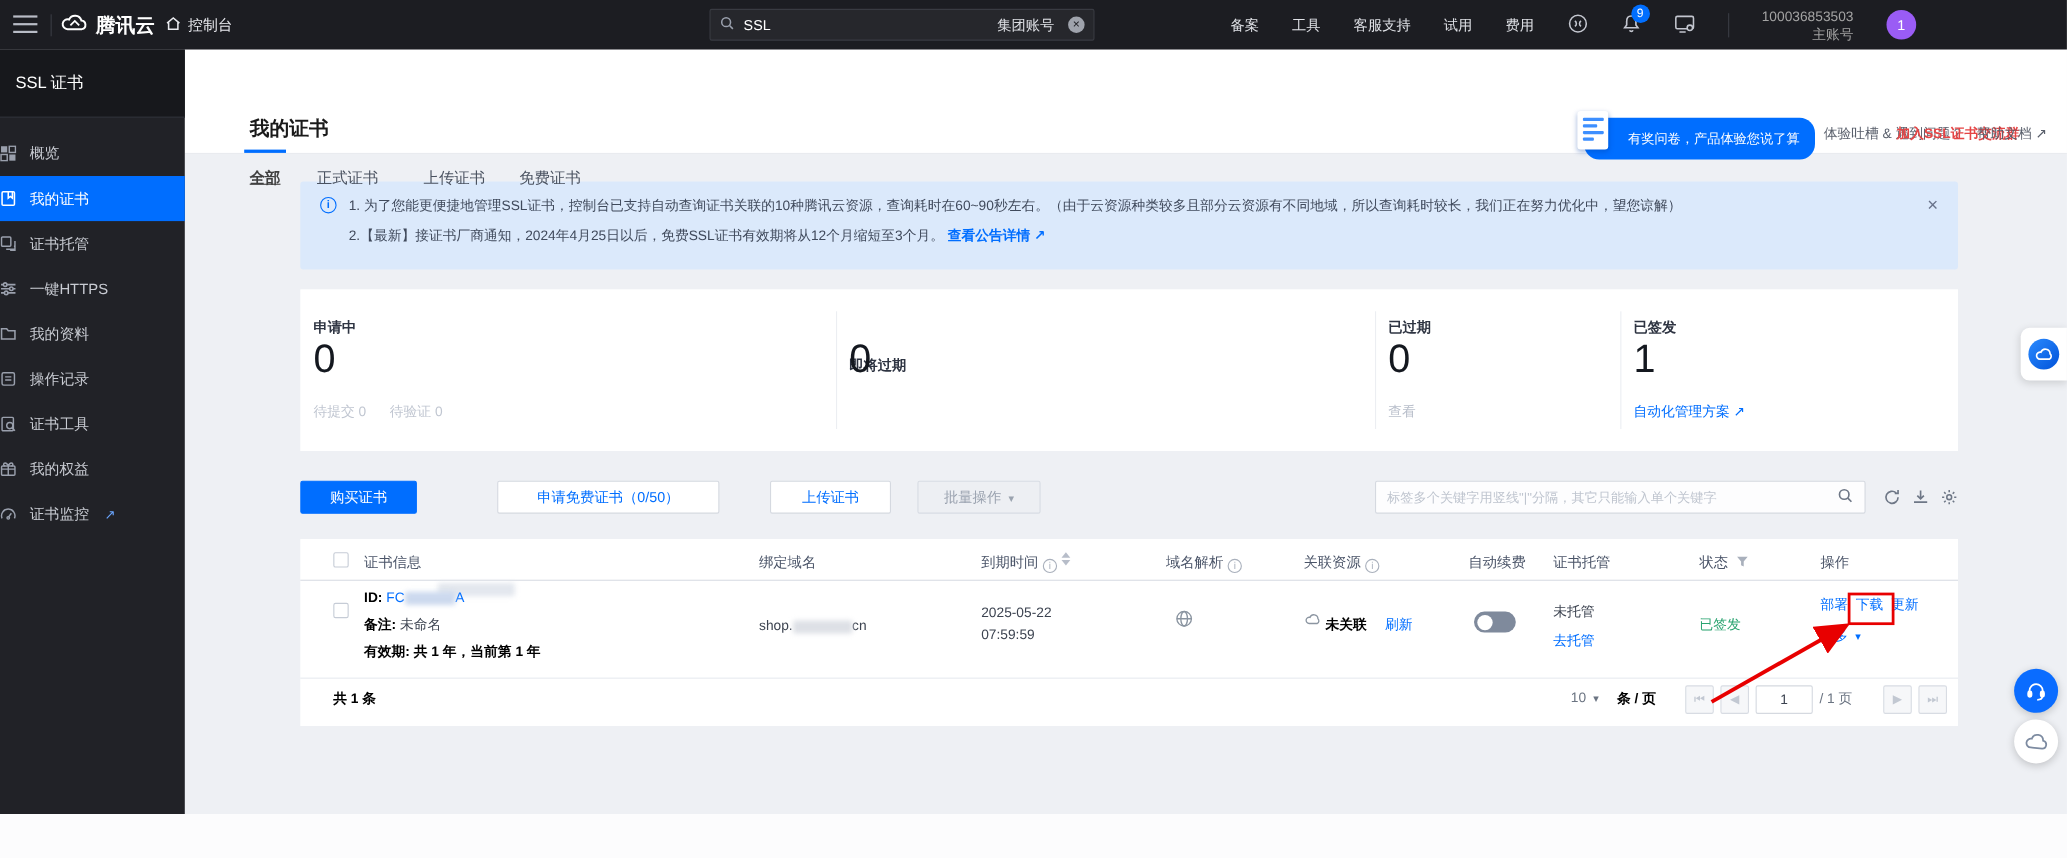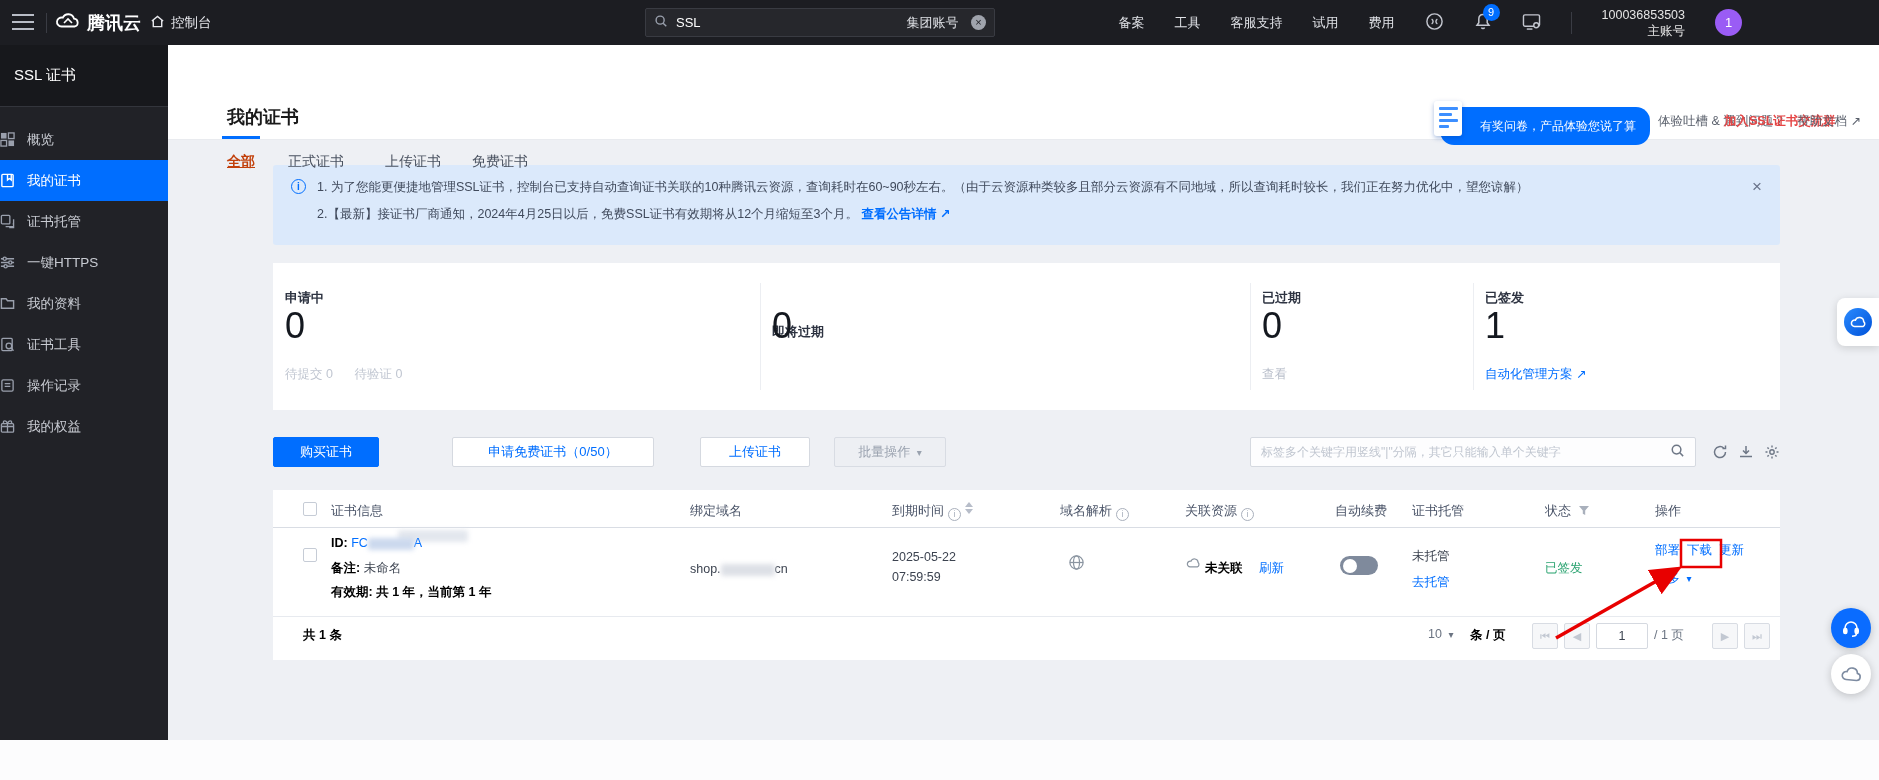--- a/index.html
+++ b/index.html
@@ -15,39 +15,39 @@
   .tb-divider { position:absolute; width:1px; height:20px; background:#3a3c44; top:13px; }
   .brand { position:absolute; left:55px; top:0; height:45px; display:flex; align-items:center; gap:8px; color:#fff; font-size:18px; font-weight:bold; }
   .console { position:absolute; left:150px; top:0; height:45px; display:flex; align-items:center; gap:6px; color:#e8e9ee; font-size:13.5px; cursor:pointer; }
   .tb-search { position:absolute; left:645px; top:8px; width:350px; height:29px; background:#26272c; border:1px solid #393b42; border-radius:2px; display:flex; align-items:center; padding:0 8px; gap:8px; }
   .tb-search input { background:transparent; border:none; outline:none; color:#fff; font-size:13px; width:250px; font-family:inherit; }
   .tb-clear { margin-left:auto; width:15px; height:15px; border-radius:50%; background:#9fa3ac; color:#1c1d22; font-size:11px; line-height:15px; text-align:center; cursor:pointer; }
   .tb-right { position:absolute; right:137px; top:0; height:45px; display:flex; align-items:center; gap:30px; font-size:13px; }
   .tb-item { cursor:pointer; white-space:nowrap; }
   .bell-wrap { position:relative; cursor:pointer; }
   .badge { position:absolute; top:-8px; left:9px; min-width:17px; height:17px; border-radius:9px; background:#006eff; color:#fff; font-size:11px; line-height:17px; text-align:center; padding:0 3px; }
-  .account { text-align:right; line-height:16px; font-size:12.5px; color:#e5e5e5; }
+  .account { text-align:right; line-height:16px; font-size:12.5px; color:#a3a3a3; }
   .avatar { width:27px; height:27px; border-radius:50%; background:#9a5cf5; color:#fff; text-align:center; line-height:27px; font-size:13px; cursor:pointer; }
 
   
   .sidebar { position:absolute; left:0; top:45px; width:168px; height:695px; background:#212227; z-index:20; }
   .sb-title { height:62px; background:#17181c; color:#fff; font-size:15px; display:flex; align-items:center; padding-left:14px; border-bottom:1px solid #33353c; }
   .sb-items { padding-top:12px; }
   .sb-item { height:41px; display:flex; align-items:center; gap:12px; padding-left:0; color:#c8cbd2; font-size:13.5px; cursor:pointer; }
   .sb-item svg { color:#9aa0ad; flex:0 0 auto; }
   .sb-item.active { background:#006eff; color:#fff; }
   .sb-item.active svg { color:#fff; }
   .ext-blue { color:#6aa6ff; font-size:12px; margin-left:2px; }
 
   
   .main-bg { position:absolute; left:168px; top:45px; width:1711px; height:695px; background:#eef0f4; }
   .page-header { position:absolute; left:168px; top:45px; width:1711px; height:95px; background:#fff; border-bottom:1px solid #e9ebef; z-index:5; }
   .page-title { position:absolute; left:59px; top:60px; font-size:18px; font-weight:bold; color:#1a1a1a; }
   .tab { position:absolute; top:108px; font-size:14px; color:#4a5260; cursor:pointer; }
-  .tab.active { color:#c2410c; font-weight:bold;text-decoration:underline; }
+  .tab.active { color:#404040; font-weight:bold;text-decoration:underline; }
   .tab-underline { position:absolute; top:91px; height:3px; background:#006eff; }
   .survey-pill { position:absolute; top:62px; height:38px; background:#006eff; border-radius:14px; color:#fff; font-size:12px; display:flex; align-items:center; padding:0 14px 0 40px; cursor:pointer; }
   .survey-doc { position:absolute; width:28px; height:35px; background:#fff; border-radius:3px; box-shadow:0 2px 5px rgba(0,60,160,.35); padding:6px 4px 0 5px; }
   .survey-doc i { display:block; height:2.5px; background:#3d8fff; margin-bottom:3.5px; border-radius:1px; }
   .hd-link { position:absolute; top:68px; font-size:12.5px; color:#595f6b; white-space:nowrap; }
   .hd-link.red { color:#e54545; font-weight:bold; cursor:pointer; }
   .hd-link.doc { cursor:pointer; }
 
   
   .banner { position:absolute; left:273px; top:165px; width:1507px; height:80px; background:#dbe9fb; border-radius:3px; font-size:12.5px; color:#404a5c; }
@@ -214,39 +214,48 @@
         <span>一键HTTPS</span>
       </div>
       <div class="sb-item">
         <svg width="15" height="15" viewBox="0 0 16 16" fill="none" stroke="currentColor" stroke-width="1.5">
             <path d="M1.5 3 h5 l1.5 2 h6.5 v8 h-13 Z"></path>
           </svg>
         <span>我的资料</span>
       </div>
       <div class="sb-item">
         <svg width="15" height="15" viewBox="0 0 16 16" fill="none" stroke="currentColor" stroke-width="1.4">
+            <rect x="2" y="2" width="12" height="12" rx="1.5"></rect>
+            <path d="M5 6 h6 M5 9 h6"></path>
+          </svg>
+        <span>操作记录</span>
+      </div>
+      <div class="sb-item">
+        <svg width="15" height="15" viewBox="0 0 16 16" fill="none" stroke="currentColor" stroke-width="1.4">
             <rect x="2" y="1.5" width="11" height="13" rx="1"></rect>
             <circle cx="9.5" cy="9.5" r="3"></circle>
             <path d="M11.7 11.7 14.5 14.5"></path>
           </svg>
         <span>证书工具</span>
       </div>
       <div class="sb-item">
         <svg width="15" height="15" viewBox="0 0 16 16" fill="none" stroke="currentColor" stroke-width="1.4">
-            <rect x="2" y="2" width="12" height="12" rx="1.5"></rect>
-            <path d="M5 6 h6 M5 9 h6"></path>
-          </svg>
-        <span>操作记录</span>
-      </div>
-      <div class="sb-item">
-        <svg width="15" height="15" viewBox="0 0 16 16" fill="none" stroke="currentColor" stroke-width="1.4">
             <rect x="1.5" y="5" width="13" height="9" rx="1"></rect>
             <path d="M1.5 8 h13 M8 5 v9 M5 5 C3 5 3 2 5 2 c1.5 0 2.5 1.5 3 3 M11 5 c2 0 2-3 0-3 -1.5 0-2.5 1.5-3 3"></path>
           </svg>
         <span>我的权益</span>
+      </div>
+      <div class="sb-item">
+        <svg width="15" height="15" viewBox="0 0 16 16" fill="none" stroke="currentColor" stroke-width="1.4">
+            <path d="M2 12 a6.5 6.5 0 1 1 12 0"></path>
+            <path d="M8 11 l3-4"></path>
+            <circle cx="8" cy="11.5" r="1.2"></circle>
+          </svg>
+        <span>证书监控</span>
+        <span class="ext-blue">↗</span>
       </div>
     </div>
   </div>
 
   <div class="main-bg"></div>
   <div class="bottom-band"></div>
 
   <div class="page-header">
     <div class="page-title">我的证书</div>
     <div class="tab active" style="left:59px;">全部</div>

